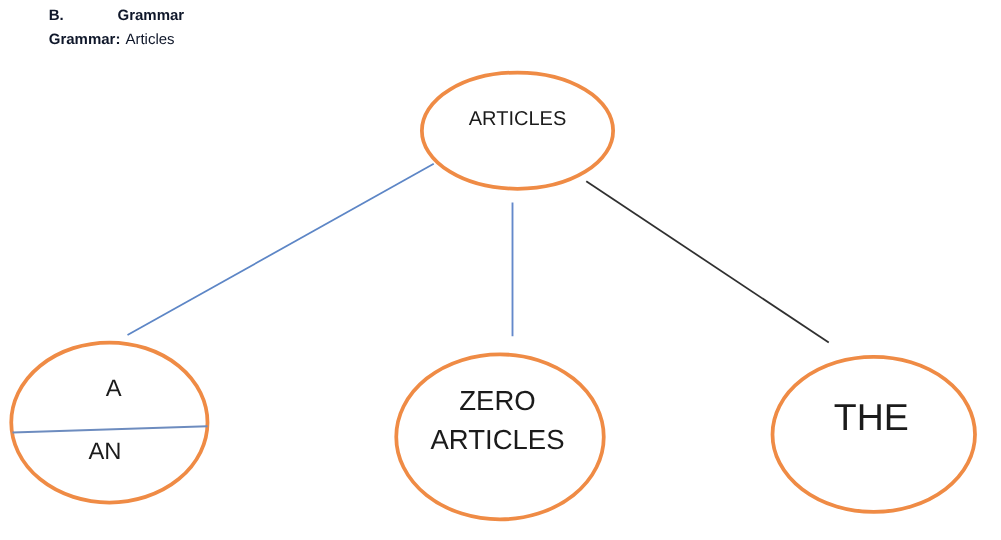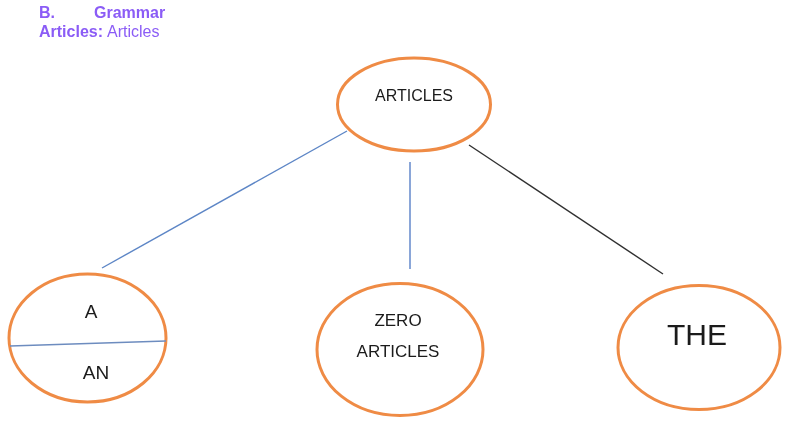--- a/index.html
+++ b/index.html
@@ -8,56 +8,56 @@
     width: 801px;
     height: 432px;
     background: #ffffff;
     font-family: "Liberation Sans", sans-serif;
     overflow: hidden;
   }
   .header {
     position: absolute;
     left: 39px;
     top: 3px;
-    font-size: 16px;
+    font-size: 12px;
     line-height: 19px;
-    color: #8b5cf6;
+    color: #0f172a;
   }
   .bold { font-weight: bold; }
   .sec-letter { display: inline-block; width: 55px; }
   .content-value { margin-left: 4px; }
   .diagram-svg {
     position: absolute;
     left: 0;
     top: 0;
   }
   .node-label {
     position: absolute;
     transform: translate(-50%, -50%);
     white-space: nowrap;
     color: #1b1b1b;
     text-align: center;
   }
   .lbl-root     { left: 414px; top: 96px;  font-size: 16px; }
   .lbl-a        { left: 91px;  top: 312px; font-size: 19px; }
-  .lbl-an       { left: 96px;  top: 362px; font-size: 19px; margin-top: 11px; }
-  .lbl-zero     { left: 398px; top: 336px; font-size: 17px; line-height: 31px; }
+  .lbl-an       { left: 84px;  top: 362px; font-size: 19px; }
+  .lbl-zero     { left: 398px; top: 336px; font-size: 22px; line-height: 31px; }
   .lbl-the      { left: 697px; top: 335px; font-size: 30px; }
 </style>
 </head>
 <body>
 
 <div class="page">
 
   <div class="header">
     <div>
       <span class="bold sec-letter">B.</span><span class="bold">Grammar</span>
     </div>
     <div>
-      <span class="bold">Articles:</span><span class="content-value">Articles</span>
+      <span class="bold">Grammar:</span><span class="content-value">Articles</span>
     </div>
   </div>
 
   <svg class="diagram-svg" width="801" height="432" viewBox="0 0 801 432">
 
     <line x1="347" y1="131" x2="102" y2="268" stroke="#5D86C6" stroke-width="1.4"></line>
     <line x1="410" y1="162" x2="410" y2="269" stroke="#6389CB" stroke-width="1.5"></line>
     <line x1="469" y1="145" x2="663" y2="274" stroke="#303030" stroke-width="1.4"></line>
 
     <ellipse cx="414" cy="104.5" rx="76.5" ry="46.5" fill="#ffffff" stroke="#EF8B45" stroke-width="3"></ellipse>

